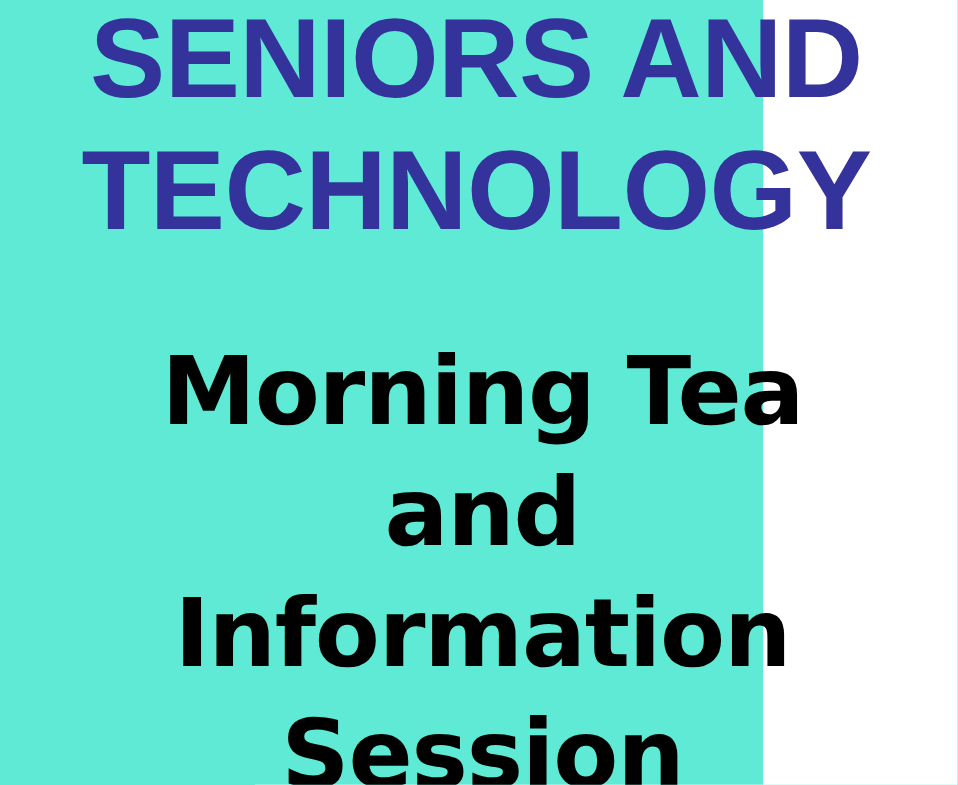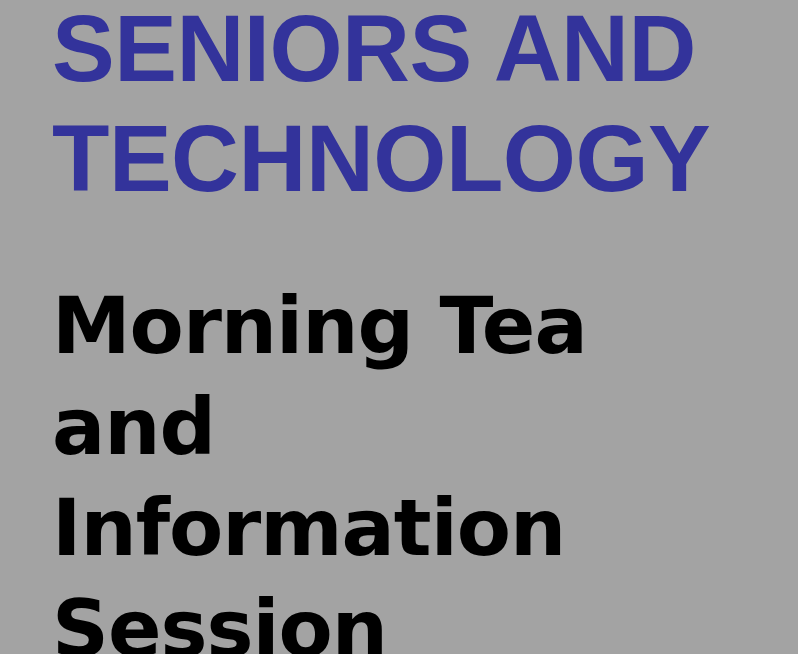--- a/index.html
+++ b/index.html
@@ -11,24 +11,25 @@
   body {
     width: 798px;
     height: 654px;
     background: #ffffff;
     font-family: "Liberation Sans", sans-serif;
     overflow: hidden;
   }
 
   #poster {
     position: relative;
-    width: 798px;
+    width: 636px;
     height: 654px;
-    background: #a3a3a3;
+    background: #5eead4;
     box-sizing: border-box;
+    text-align: center;
   }
 
   
   .headline {
     position: absolute;
     left: 52px;
     top: -6px;
     width: 690px;
     margin: 0;
     padding: 0;

